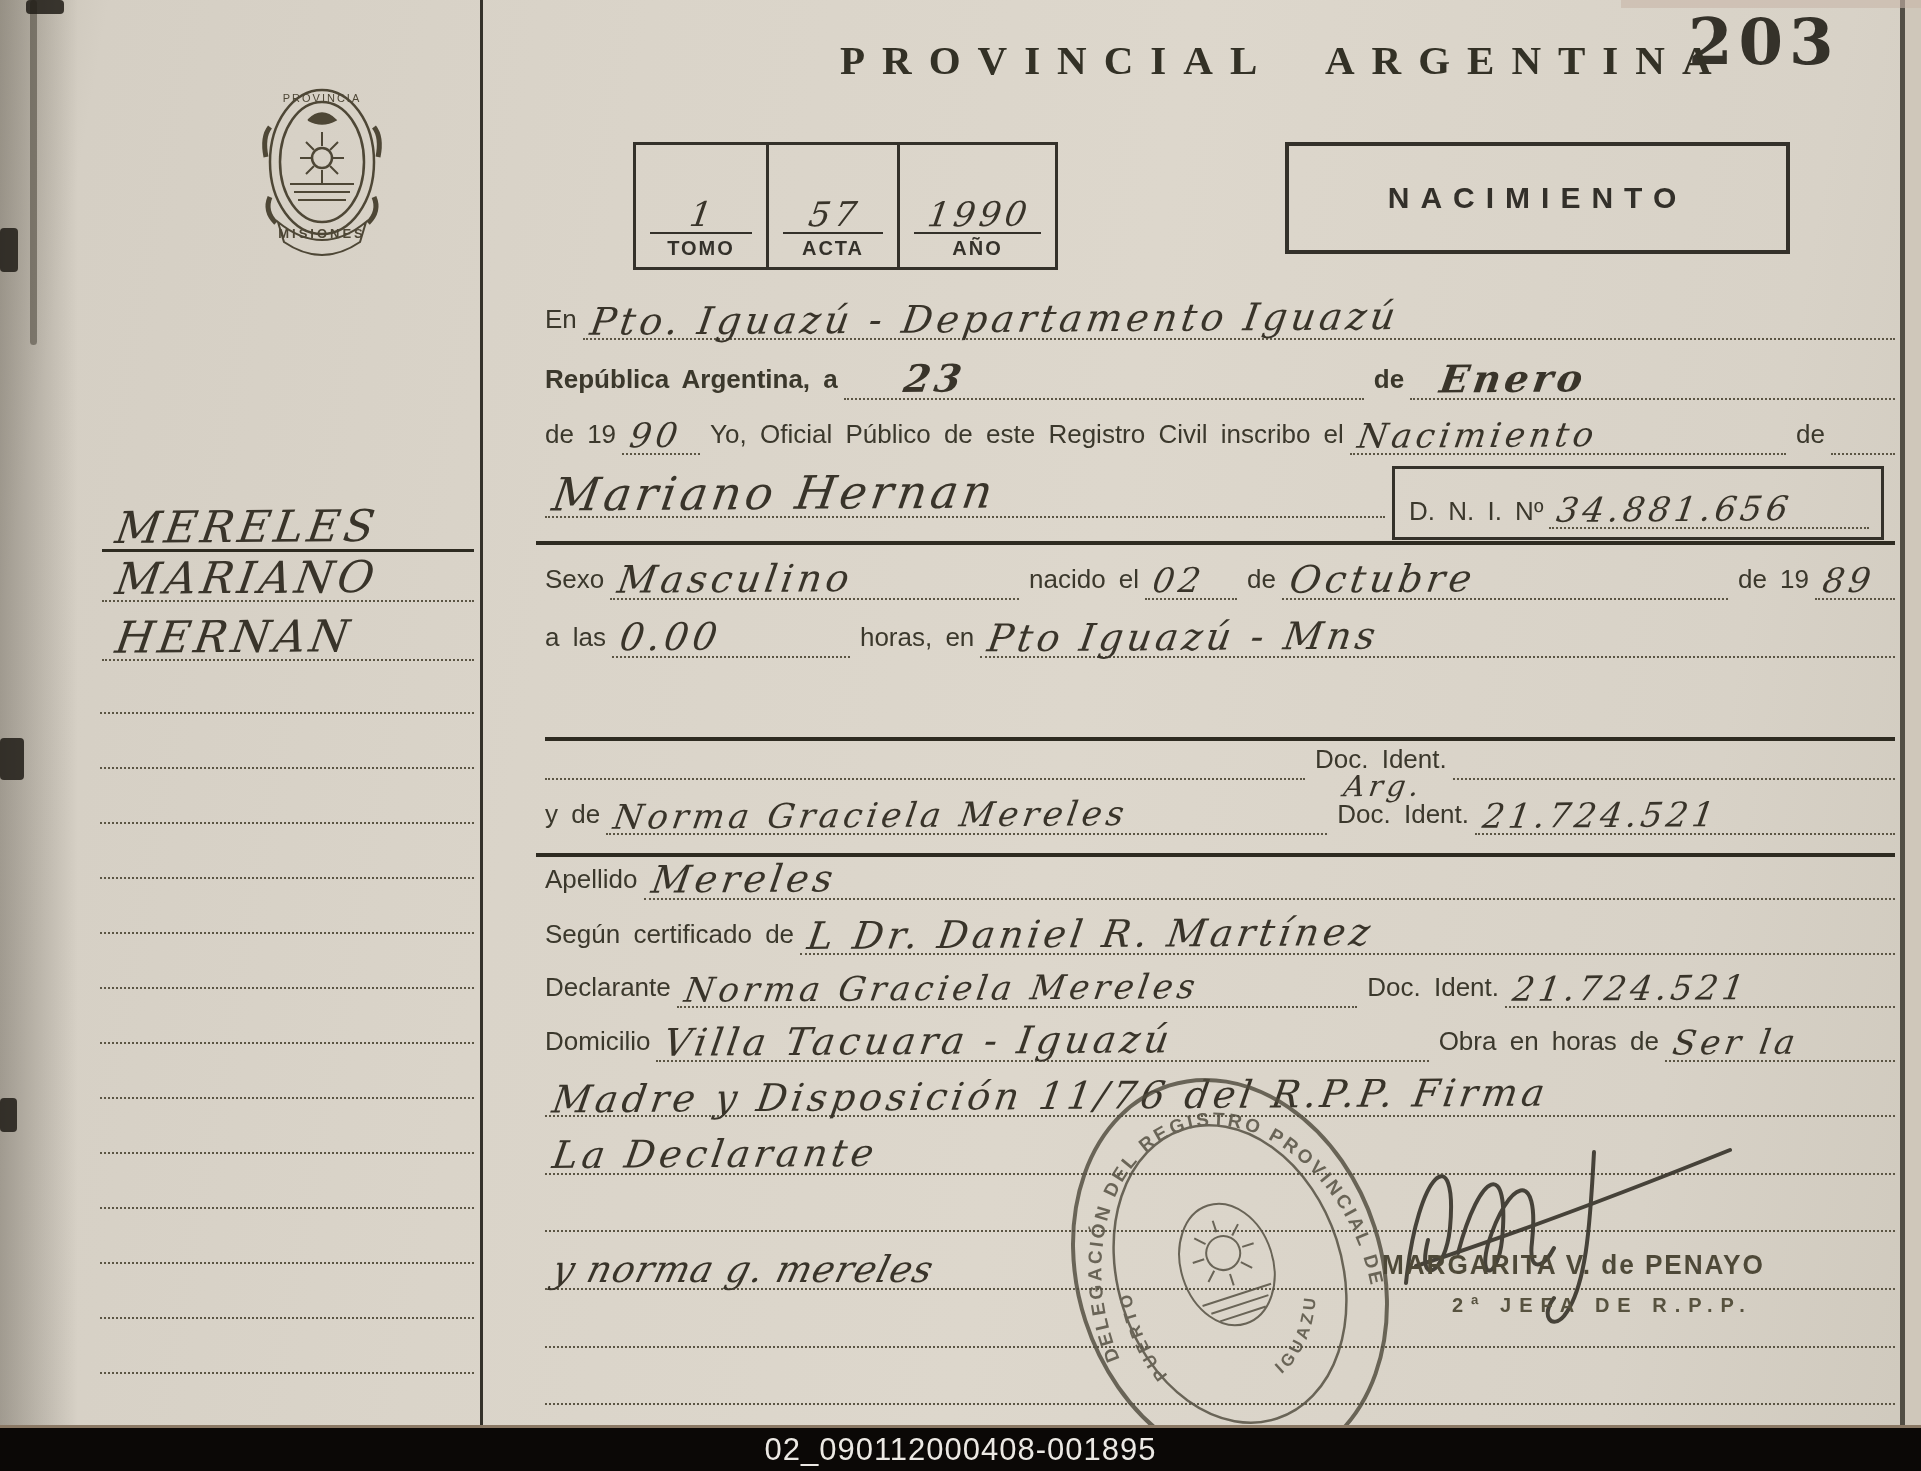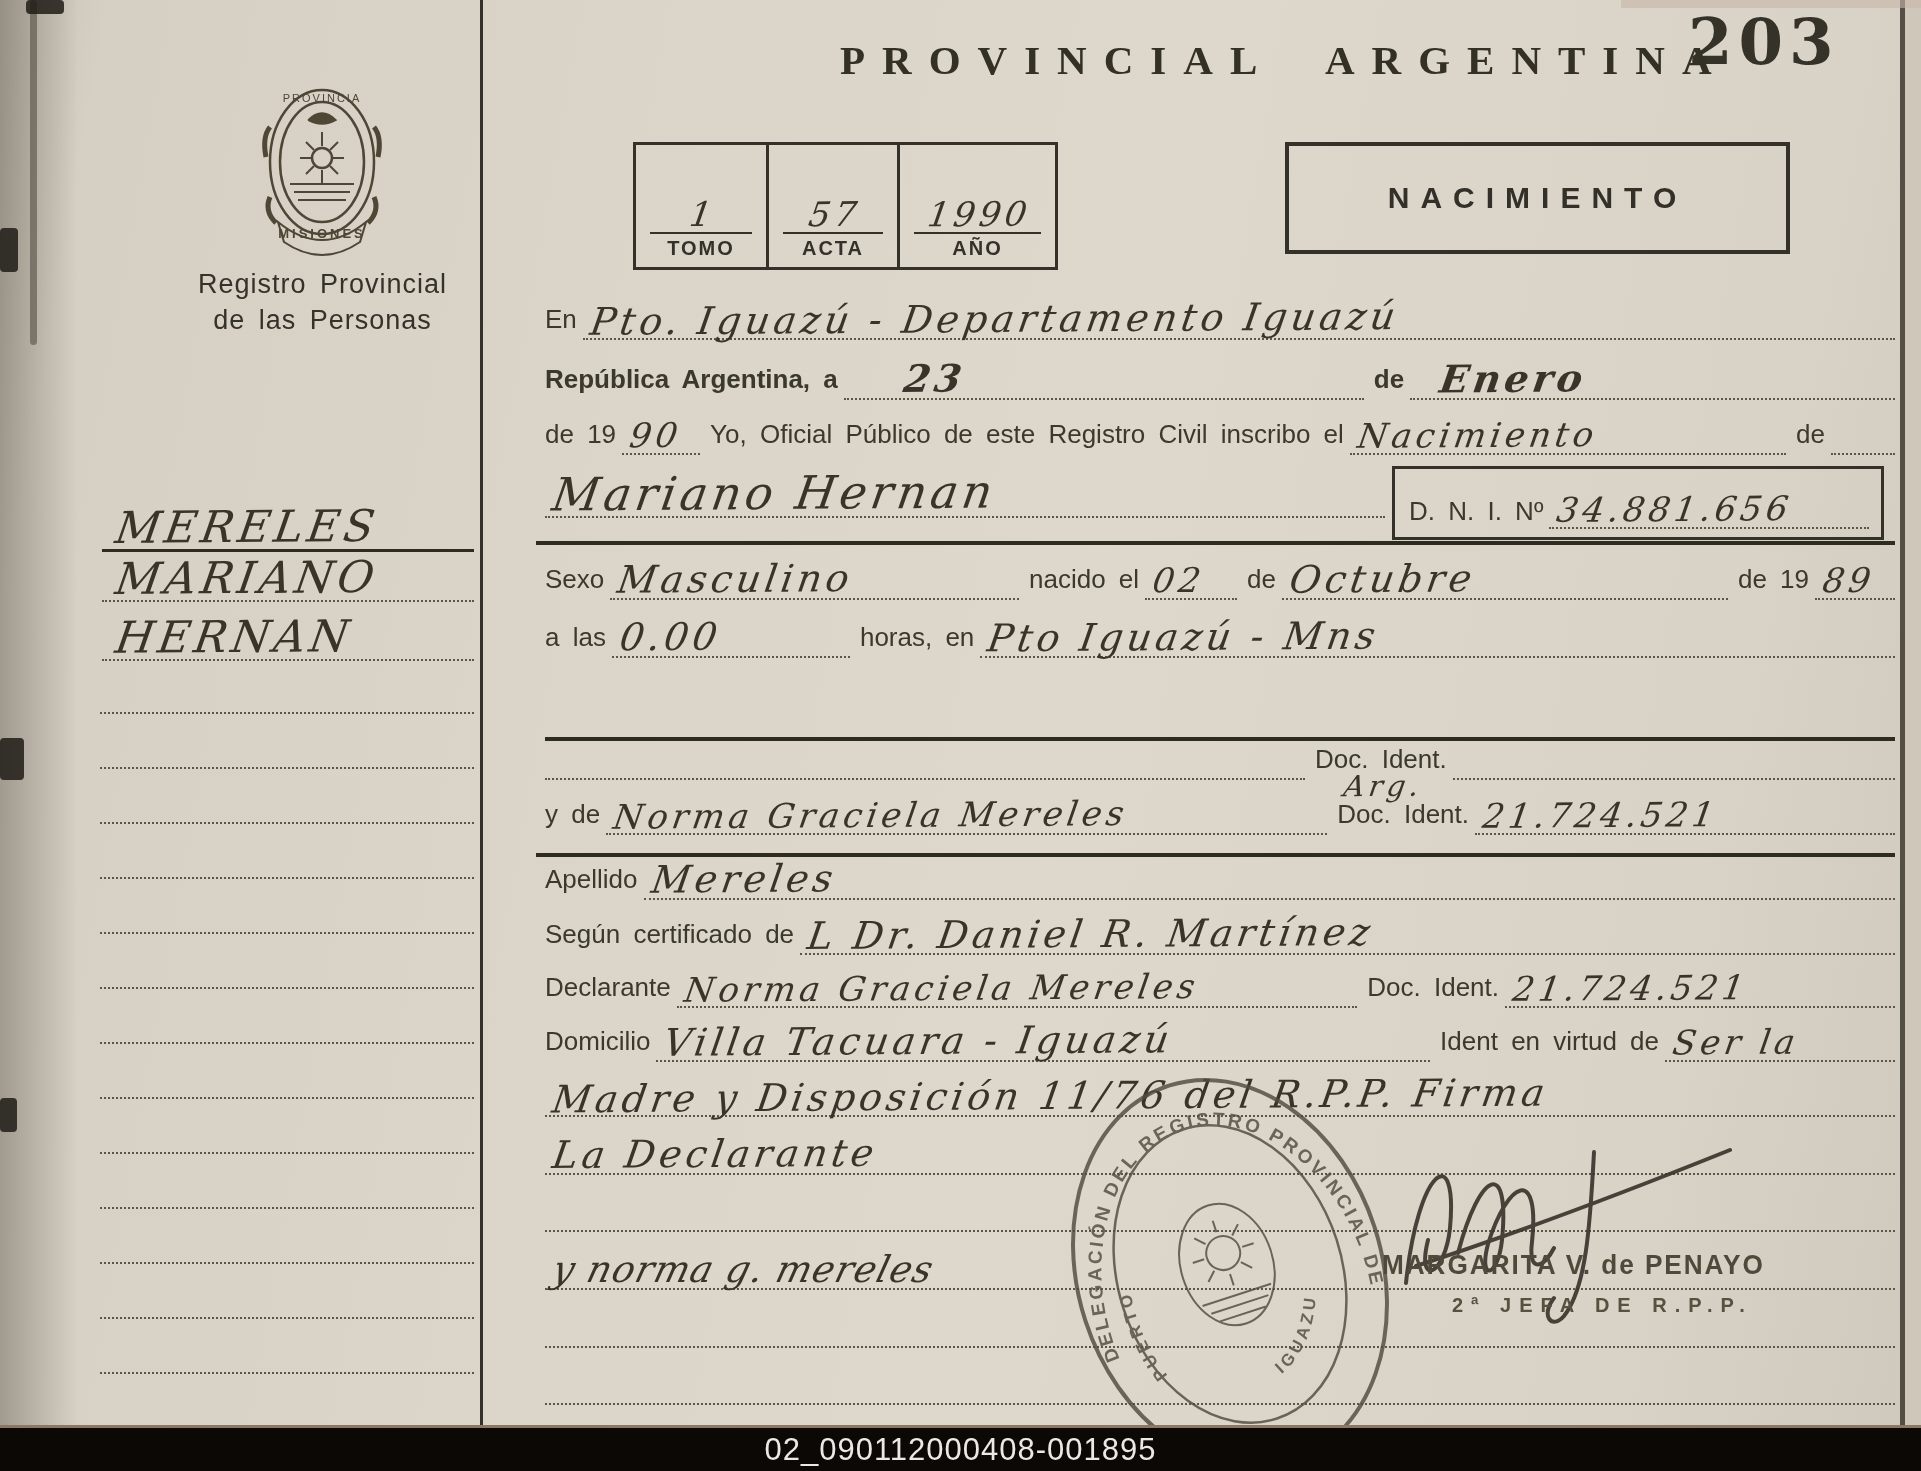--- a/index.html
+++ b/index.html
@@ -115,24 +115,20 @@
       <g stroke="#4e4736" stroke-width="2" fill="#4e4736">
         <circle cx="72" cy="86" r="10" fill="none" stroke-width="2.5"></circle>
         <path d="M72,60 v14 M72,98 v14 M50,86 h12 M82,86 h12 M56,70 l8,8 M88,70 l-8,8 M56,102 l8,-8 M88,102 l-8,-8" fill="none"></path>
         <path d="M40,112 h64 M44,120 h56 M48,128 h48" fill="none" stroke-width="2"></path>
         <path d="M58,48 q14,-14 28,0 q-14,8 -28,0" stroke-width="1.5"></path>
       </g>
       <text x="72" y="30" text-anchor="middle" font-size="11" letter-spacing="2" fill="#4e4736" font-family="Liberation Sans, sans-serif">PROVINCIA</text>
       <text x="72" y="166" text-anchor="middle" font-size="13" font-weight="bold" letter-spacing="3" fill="#4e4736" font-family="Liberation Sans, sans-serif">MISIONES</text>
     </svg>
   </div>
-  <div class="org-name">
-    <div>Registro Provincial</div>
-    <div>de las Personas</div>
-  </div>
 
   <div class="reg-table">
     <div class="reg-cell c1">
       <div class="reg-val"><span class="hw med">1</span></div>
       <div class="reg-lbl">TOMO</div>
     </div>
     <div class="reg-cell c2">
       <div class="reg-val"><span class="hw med">57</span></div>
       <div class="reg-lbl">ACTA</div>
     </div>
@@ -290,21 +286,21 @@
     <span class="slot" style="width:390px;">
       <span class="hw med">21.724.521</span>
     </span>
   </div>
 
   <div class="row" style="top:1008px;">
     <span class="lbl">Domicilio</span>
     <span class="slot grow">
       <span class="hw">Villa Tacuara - Iguazú</span>
     </span>
-    <span class="lbl after">Ident en virtud de</span>
+    <span class="lbl after">Obra en horas de</span>
     <span class="slot" style="width:230px;">
       <span class="hw med">Ser la</span>
     </span>
   </div>
 
   <div class="row" style="top:1063px;">
     <span class="slot grow">
       <span class="hw">Madre y Disposición 11/76 del R.P.P. Firma</span>
     </span>
   </div>

